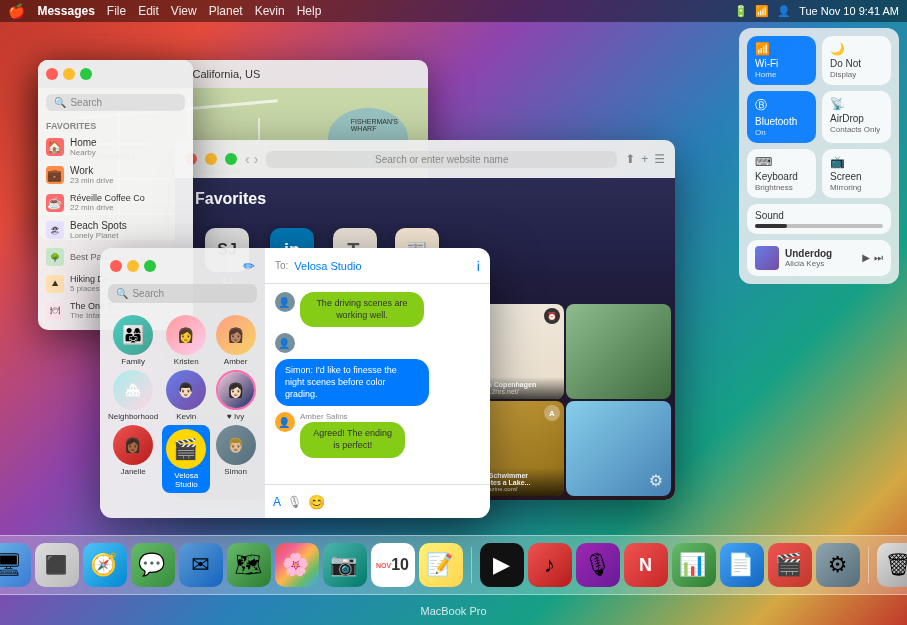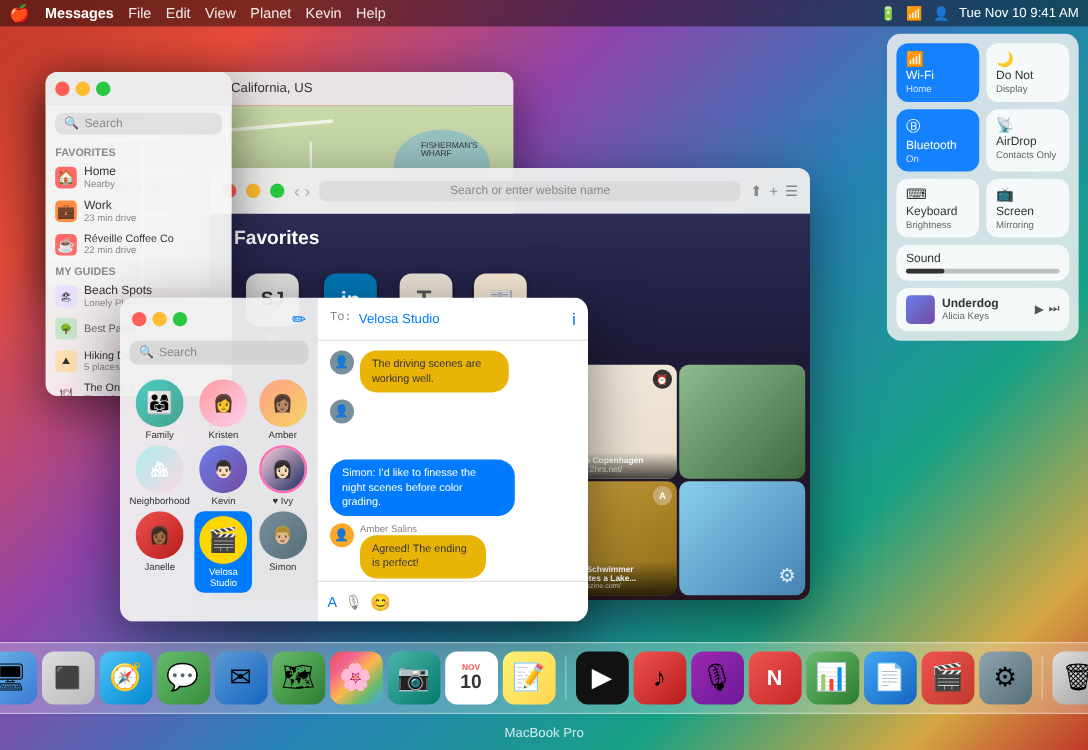--- a/index.html
+++ b/index.html
@@ -498,21 +498,20 @@
       height: 36px;
       border-bottom: 1px solid #e0e0e0;
       display: flex;
       align-items: center;
       padding: 0 10px;
       gap: 6px;
     }
     .messages-to {
       font-size: 10px;
       color: #888;
-      font-family: Liberation Mono, monospace;
     }
     .messages-contact-name {
       font-size: 11px;
       color: #007aff;
       font-weight: 500;
     }
     .messages-info-icon {
       margin-left: auto;
       font-size: 14px;
       color: #007aff;
@@ -544,22 +543,22 @@
       justify-content: center;
       color: white;
     }
     .msg-bubble {
       max-width: 75%;
       padding: 6px 10px;
       border-radius: 14px;
       font-size: 9px;
       line-height: 1.3;
     }
-    .msg-bubble.gray { background: #eab308; color: #333; }
-    .msg-bubble.blue { background: #007aff; color: white; margin-top: 24px; }
+    .msg-bubble.gray { background: #84cc16; color: #333; text-align: center; }
+    .msg-bubble.blue { background: #007aff; color: white; }
     .msg-sender {
       font-size: 8px;
       color: #888;
       margin-bottom: 1px;
     }
     .messages-footer {
       height: 34px;
       border-top: 1px solid #e0e0e0;
       display: flex;
       align-items: center;
@@ -714,21 +713,20 @@
         <div class="finder-item-sub">23 min drive</div>
       </div>
     </div>
     <div class="finder-item">
       <div class="finder-item-icon" style="background:#ff6b6b;">☕</div>
       <div>
         <div style="font-size:9px;">Réveille Coffee Co</div>
         <div class="finder-item-sub">22 min drive</div>
       </div>
     </div>
-    <div class="finder-section-label">My Guides</div>
     <div class="finder-item">
       <div class="finder-item-thumb" style="background:#e8e0ff;">🏖</div>
       <div>
         <div style="font-size:10px;">Beach Spots</div>
         <div class="finder-item-sub">Lonely Planet</div>
       </div>
     </div>
     <div class="finder-item">
       <div class="finder-item-thumb" style="background:#c8e6c9;">🌳</div>
       <div style="font-size:9px;color:#666;overflow:hidden;white-space:nowrap;">Best Parks...</div>
@@ -1018,21 +1016,21 @@
     </div>
     <div class="dock-item dock-maps" title="Maps">
       <span>🗺</span>
     </div>
     <div class="dock-item dock-photos" title="Photos">
       <span>🌸</span>
     </div>
     <div class="dock-item dock-facetime" title="FaceTime">
       <span>📷</span>
     </div>
-    <div class="dock-item" title="Calendar" style="background:white;flex-direction:column;font-size:10px;">
+    <div class="dock-item" title="Calendar" style="background:white;flex-direction:row;font-size:10px;">
       <div style="font-size:7px;color:#ef5350;font-weight:700;text-transform:uppercase;">NOV</div>
       <div style="font-size:16px;font-weight:700;color:#333;">10</div>
     </div>
     <div class="dock-item dock-notes" title="Notes">
       <span>📝</span>
     </div>
     <div class="dock-separator"></div>
     <div class="dock-item" title="Apple TV" style="background:#111;color:white;">
       <span>▶</span>
     </div>

